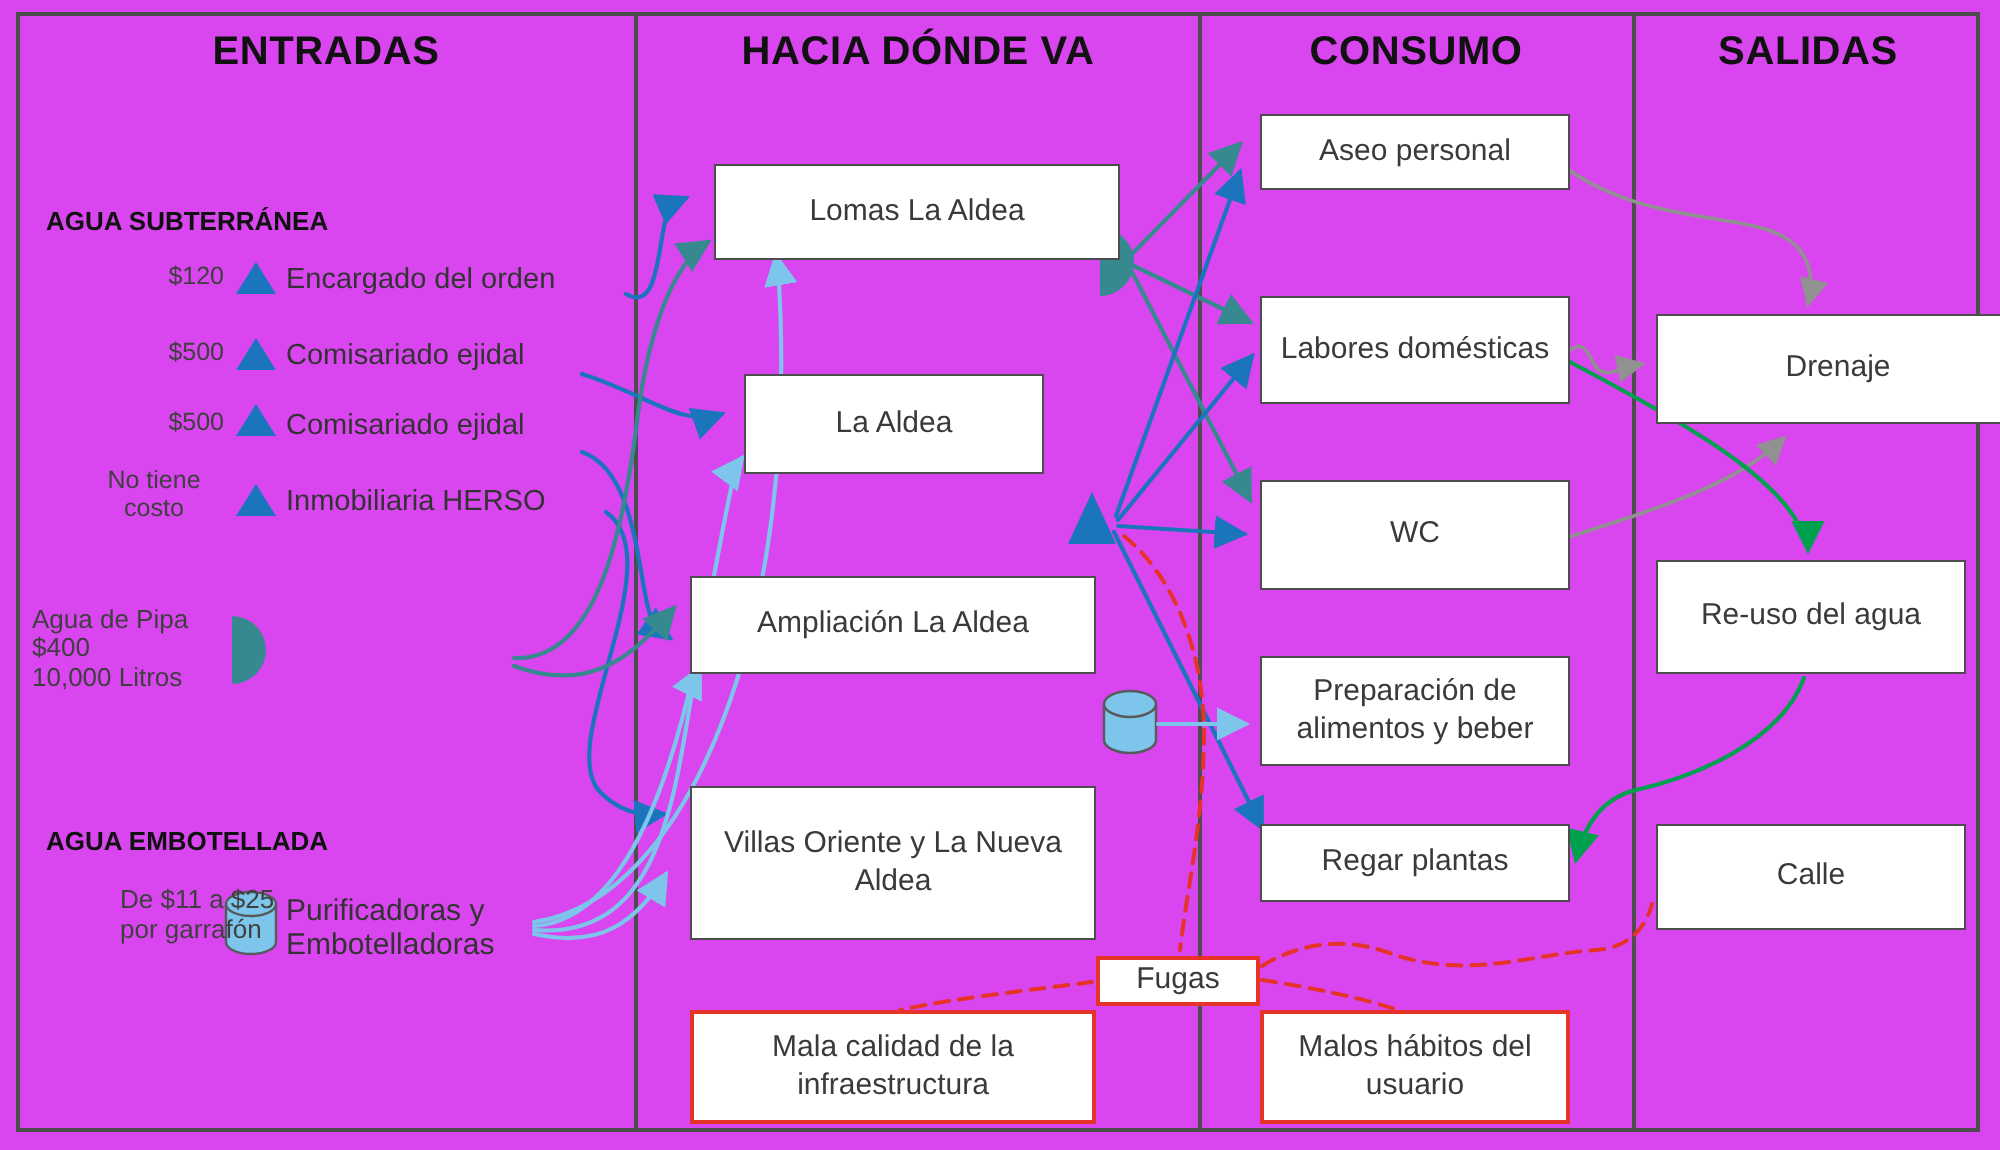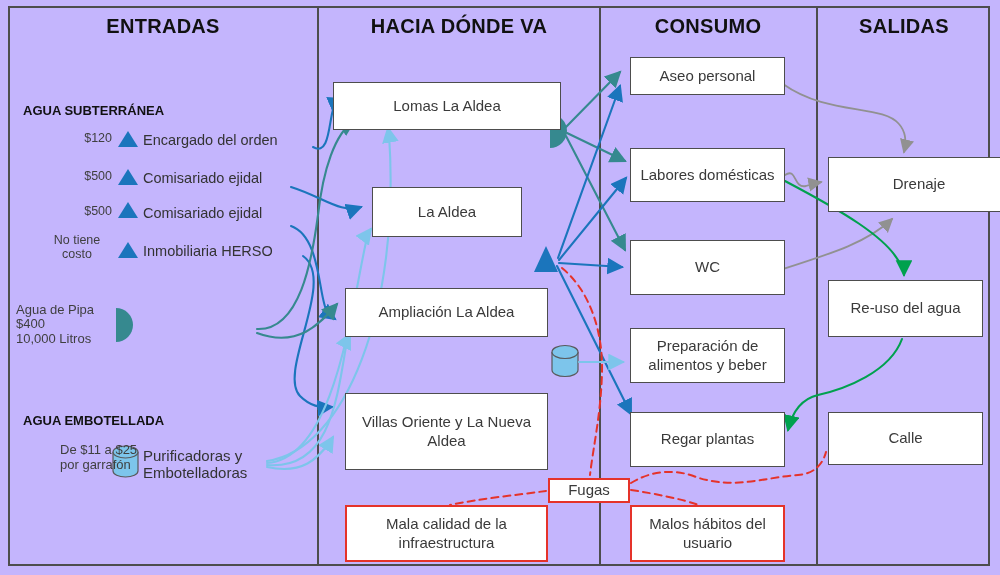--- a/index.html
+++ b/index.html
@@ -1,16 +1,16 @@
 <!DOCTYPE html>
 <html style="--darkblue: #1B75BC; --teal: #36898F; --lightblue: #7DC5EB; --gray: #919191; --green: #00A14E; --red: #E5332A;"><head>
 <meta charset="utf-8">
 <style>
   html,body{margin:0;padding:0;background:#fff;}
-  .canvas{position:relative;width:1000px;height:575px;background:#c4b5fd;
+  .canvas{position:relative;width:1000px;height:575px;background:#d946ef;
           font-family:"Liberation Sans","DejaVu Sans",sans-serif;overflow:hidden;}
   .frame{position:absolute;left:8px;top:6px;width:982px;height:560px;
          border:2px solid #4d4d4d;box-sizing:border-box;}
   .sep{position:absolute;top:6px;height:560px;width:2px;background:#4d4d4d;}
   .col-header{position:absolute;top:15px;font-size:20px;font-weight:bold;color:#111;
               text-align:center;transform:translateX(-50%);white-space:nowrap;letter-spacing:.3px;}
   svg.wires{position:absolute;left:0;top:0;z-index:2;}
   .box{position:absolute;background:#fff;border:1.4px solid #4d4d4d;box-sizing:border-box;
        display:flex;align-items:center;justify-content:center;text-align:center;
        font-size:15px;line-height:1.22;color:#3a3a3a;z-index:3;padding:2px 6px;}
@@ -133,30 +133,30 @@
   <div class="lbl cost pre" style="left:16px;top:303px;width:92px;text-align:left;font-size:13px;line-height:1.1;">Agua de Pipa
 $400
 10,000 Litros</div>
 
   <div class="lbl heading" style="left:23px;top:413px;">AGUA EMBOTELLADA</div>
   <div class="lbl cost pre" style="left:16px;top:443px;width:92px;text-align:left;font-size:13px;line-height:1.15;margin-left:44px;">De $11 a $25
 por garrafón</div>
   <div class="lbl big-label pre" style="left:143px;top:447px;">Purificadoras y
 Embotelladoras</div>
 
-  <div class="box" style="left:333px;top:82px;width:228px;height:48px;">Lomas La Aldea</div>
+  <div class="box" style="left:357px;top:82px;width:203px;height:48px;">Lomas La Aldea</div>
   <div class="box" style="left:372px;top:187px;width:150px;height:50px;">La Aldea</div>
   <div class="box" style="left:345px;top:288px;width:203px;height:49px;">Ampliación La Aldea</div>
   <div class="box" style="left:345px;top:393px;width:203px;height:77px;">Villas Oriente y La Nueva Aldea</div>
 
   <div class="box" style="left:630px;top:57px;width:155px;height:38px;">Aseo personal</div>
   <div class="box" style="left:630px;top:148px;width:155px;height:54px;">Labores domésticas</div>
   <div class="box" style="left:630px;top:240px;width:155px;height:55px;">WC</div>
   <div class="box" style="left:630px;top:328px;width:155px;height:55px;">Preparación de alimentos y beber</div>
-  <div class="box" style="left:630px;top:412px;width:155px;height:55px;">Regar plantas</div>
+  <div class="box" style="left:630px;top:412px;width:155px;height:39px;">Regar plantas</div>
 
   <div class="box" style="left:828px;top:157px;width:182px;height:55px;">Drenaje</div>
   <div class="box" style="left:828px;top:280px;width:155px;height:57px;">Re-uso del agua</div>
   <div class="box" style="left:828px;top:412px;width:155px;height:53px;">Calle</div>
 
   <div class="box red" style="left:548px;top:478px;width:82px;height:25px;z-index:4;">Fugas</div>
   <div class="box red" style="left:345px;top:505px;width:203px;height:57px;">Mala calidad de la infraestructura</div>
   <div class="box red" style="left:630px;top:505px;width:155px;height:57px;">Malos hábitos del usuario</div>
 
 </div>

